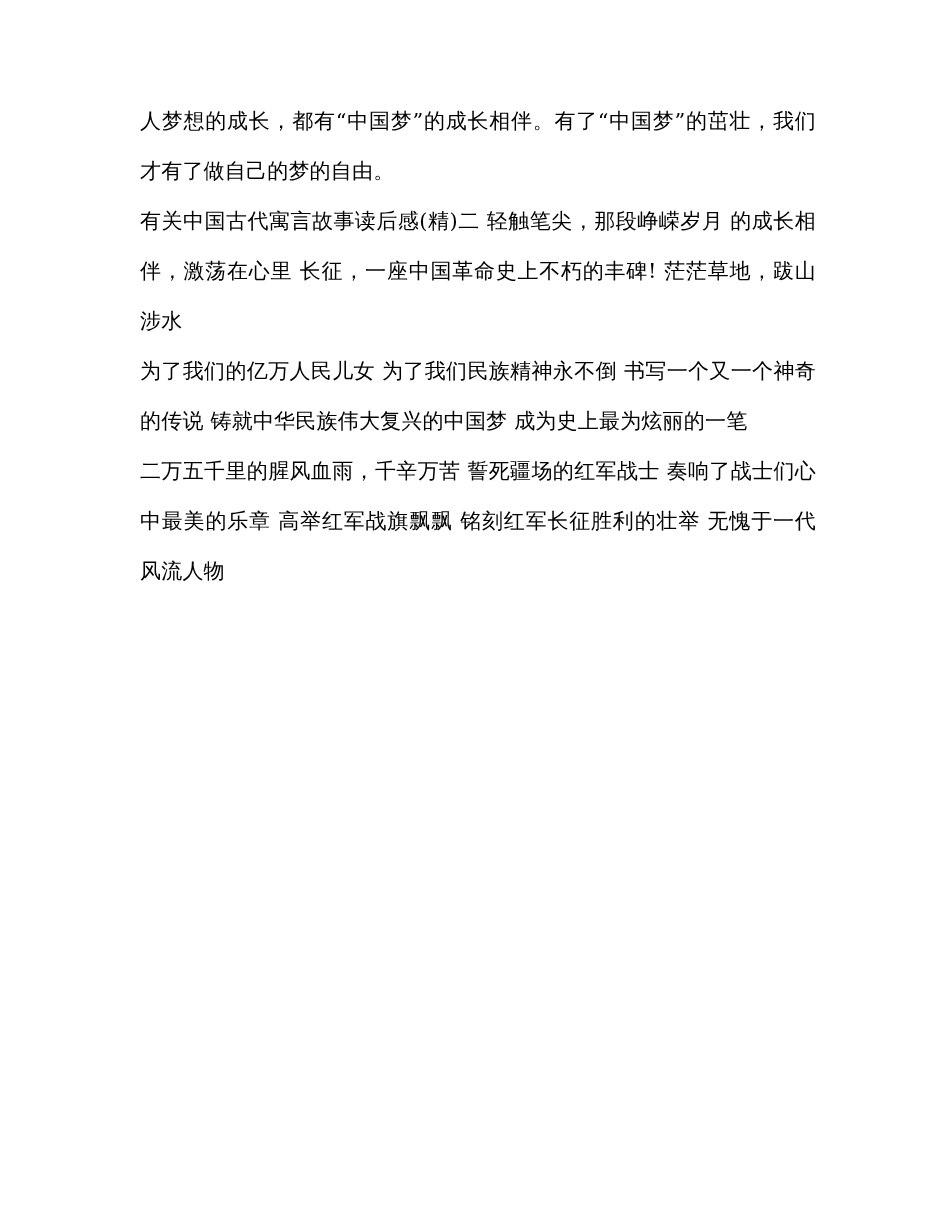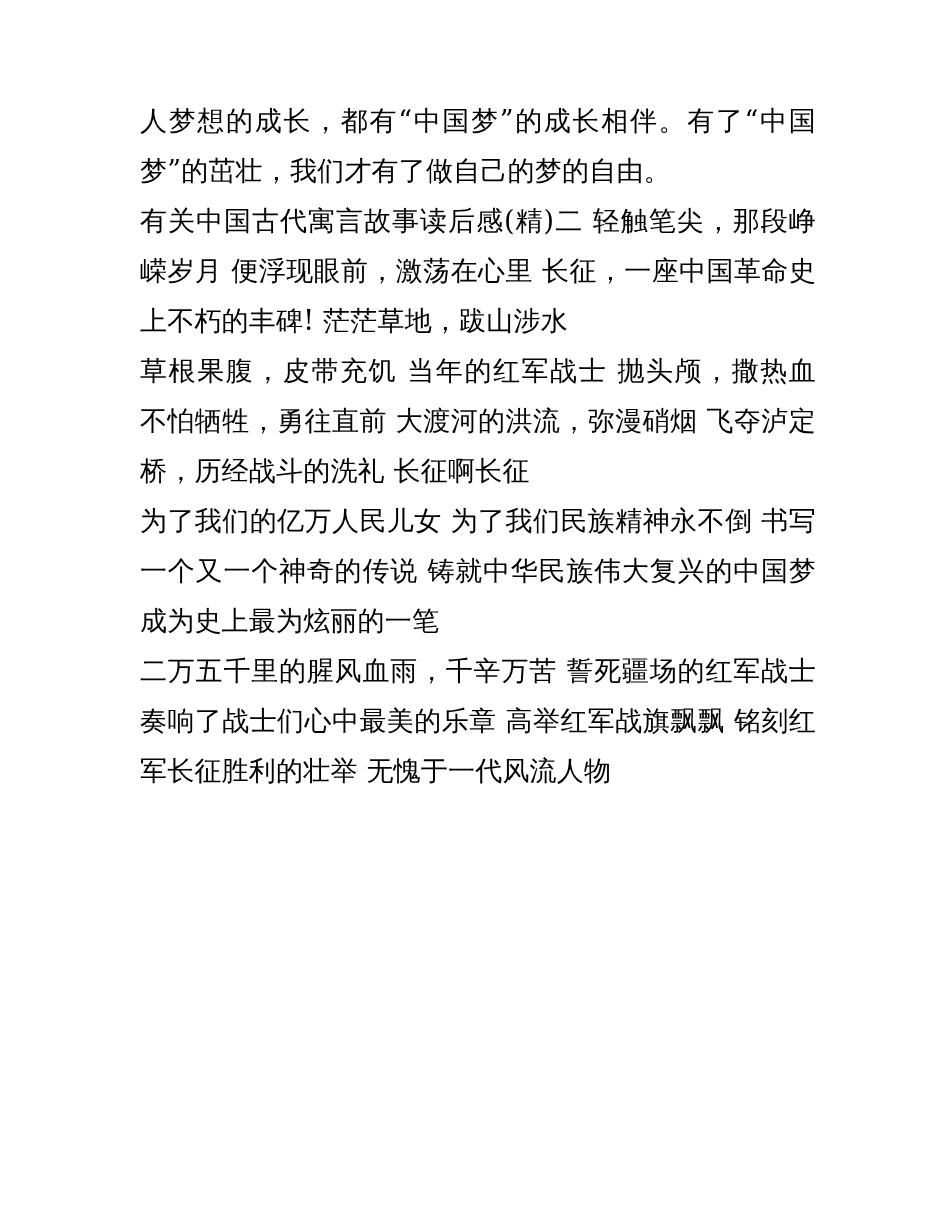--- a/index.html
+++ b/index.html
@@ -16,34 +16,33 @@
     overflow: hidden;
   }
   .doc-body {
     position: absolute;
     left: 140px;
     top: 96px;
     width: 676px;
   }
   .para {
     font-family: "DejaVu Serif", "Liberation Serif", serif;
-    font-size: 27px;
+    font-size: 21px;
     line-height: 50px;
     color: #000000;
     text-align: justify;
     text-justify: inter-ideograph;
     margin: 0 0 0 0;
     letter-spacing: 0.2px;
     word-break: break-all;
   }
 </style>
 </head>
 <body>
 
 <div class="page">
   <div class="doc-body">
     <p class="para">人梦想的成长，都有“中国梦”的成长相伴。有了“中国梦”的茁壮，我们才有了做自己的梦的自由。</p>
-    <p class="para">有关中国古代寓言故事读后感(精)二 轻触笔尖，那段峥嵘岁月 便浮现眼前，激荡在心里 长征，一座中国革命史上不朽的丰碑! 茫茫草地，跋山涉水</p>
-    <p class="para">草根果腹，皮带充饥 当年的红军战士 抛头颅，撒热血 不怕牺牲，勇往直前 大渡河的洪流，弥漫硝烟 飞夺泸定桥，历经战斗的洗礼 长征啊长征</p>
+    <p class="para">有关中国古代寓言故事读后感(精)二 轻触笔尖，那段峥嵘岁月 的成长相伴，激荡在心里 长征，一座中国革命史上不朽的丰碑! 茫茫草地，跋山涉水</p>
     <p class="para">为了我们的亿万人民儿女 为了我们民族精神永不倒 书写一个又一个神奇的传说 铸就中华民族伟大复兴的中国梦 成为史上最为炫丽的一笔</p>
     <p class="para">二万五千里的腥风血雨，千辛万苦 誓死疆场的红军战士 奏响了战士们心中最美的乐章 高举红军战旗飘飘 铭刻红军长征胜利的壮举 无愧于一代风流人物</p>
   </div>
 </div>
 
 </body></html>

